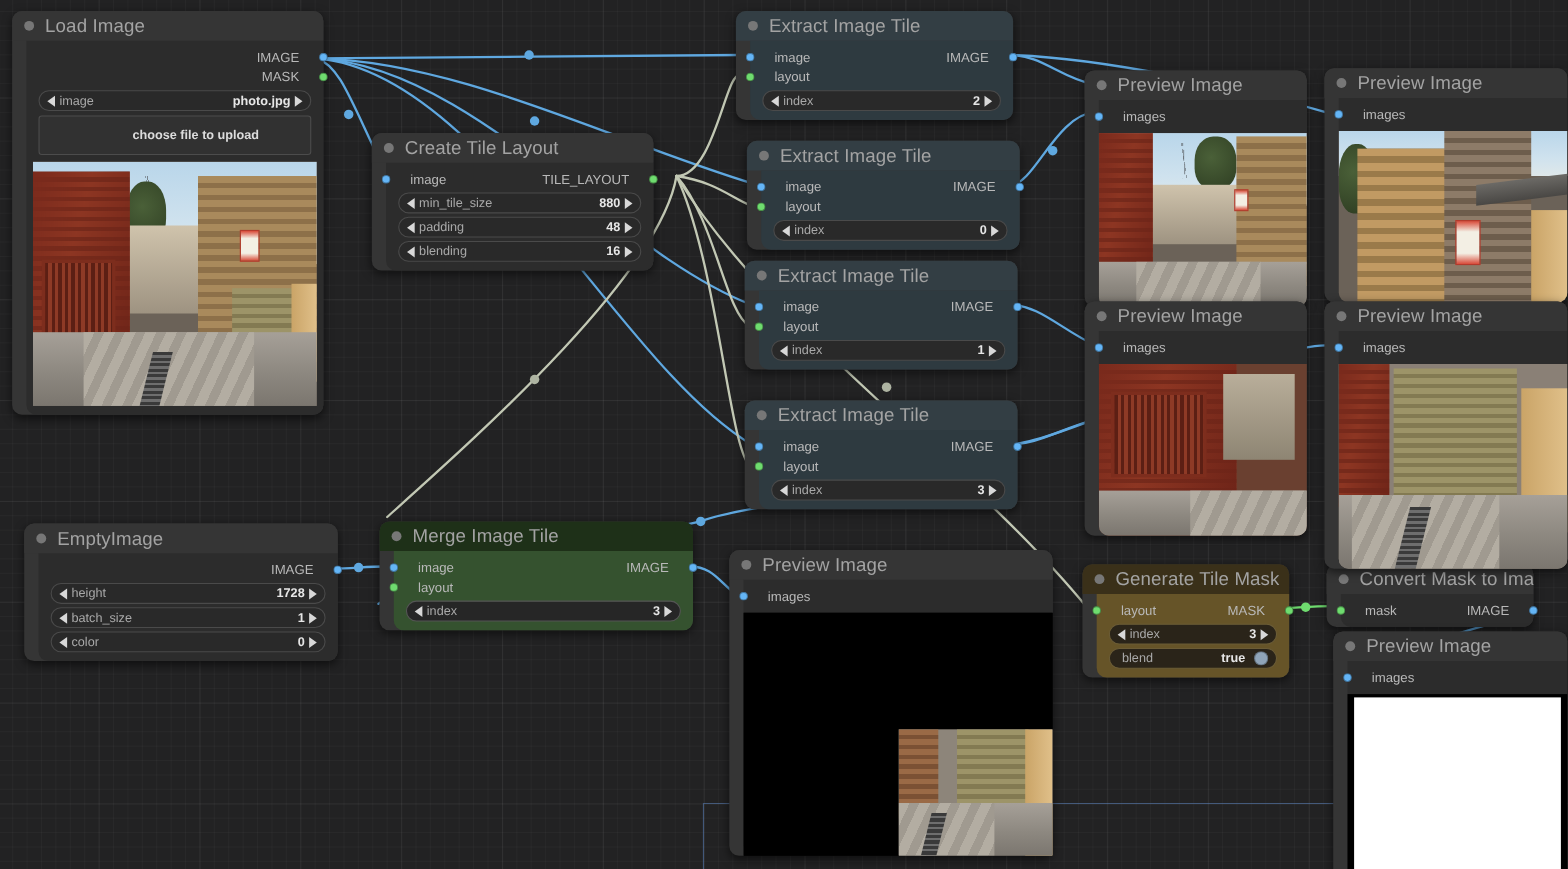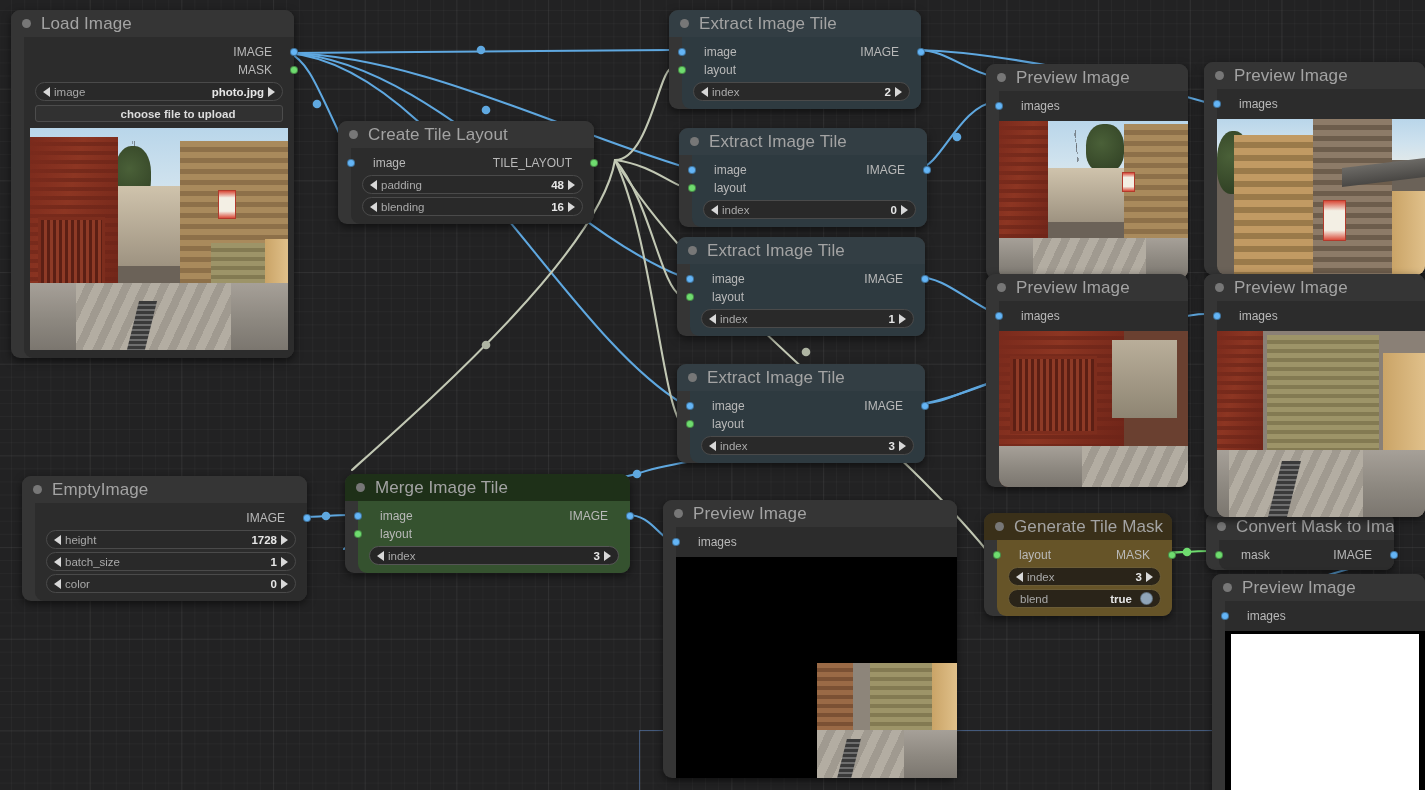--- a/index.html
+++ b/index.html
@@ -101,21 +101,21 @@
   .arrow { width: 0; height: 0; flex: 0 0 auto; }
   .arrow.l { border-top: 5px solid transparent; border-bottom: 5px solid transparent; border-right: 7px solid #d8d8d8; }
   .arrow.r { border-top: 5px solid transparent; border-bottom: 5px solid transparent; border-left: 7px solid #d8d8d8; }
   .toggle-knob {
     width: 13px; height: 13px; border-radius: 50%;
     background: #8fa4b8; flex: 0 0 auto; margin-left: 4px;
     border: 1px solid rgba(0,0,0,0.3);
   }
   .btn-upload {
     margin: 4px 11px 0 11px;
-    height: 17px;
+    height: 36px;
     background: #313131;
     border: 1px solid #4c4c4c;
     border-radius: 3px;
     display: flex; align-items: center; justify-content: center;
     font-size: 11.5px; color: #dcdcdc; font-weight: bold; padding-left: 38px;
   }
 
   .thumb { margin: 6px 0 0 0; width: 100%; display: block; position: relative; overflow: hidden; }
   .thumb.inset { margin: 6px 6px 0 6px; width: calc(100% - 12px); }
 
@@ -271,20 +271,26 @@
     <div class="node-body">
       <div class="slot-row">
         <div class="port left image"></div>
         <div class="in">image</div>
         <div class="spacer"></div>
         <div class="out">TILE_LAYOUT</div>
         <div class="port right layout"></div>
       </div>
       <div class="widget">
         <div class="arrow l"></div>
+        <div class="wlabel">min_tile_size</div>
+        <div class="wval">880</div>
+        <div class="arrow r"></div>
+      </div>
+      <div class="widget">
+        <div class="arrow l"></div>
         <div class="wlabel">padding</div>
         <div class="wval">48</div>
         <div class="arrow r"></div>
       </div>
       <div class="widget">
         <div class="arrow l"></div>
         <div class="wlabel">blending</div>
         <div class="wval">16</div>
         <div class="arrow r"></div>
       </div>

